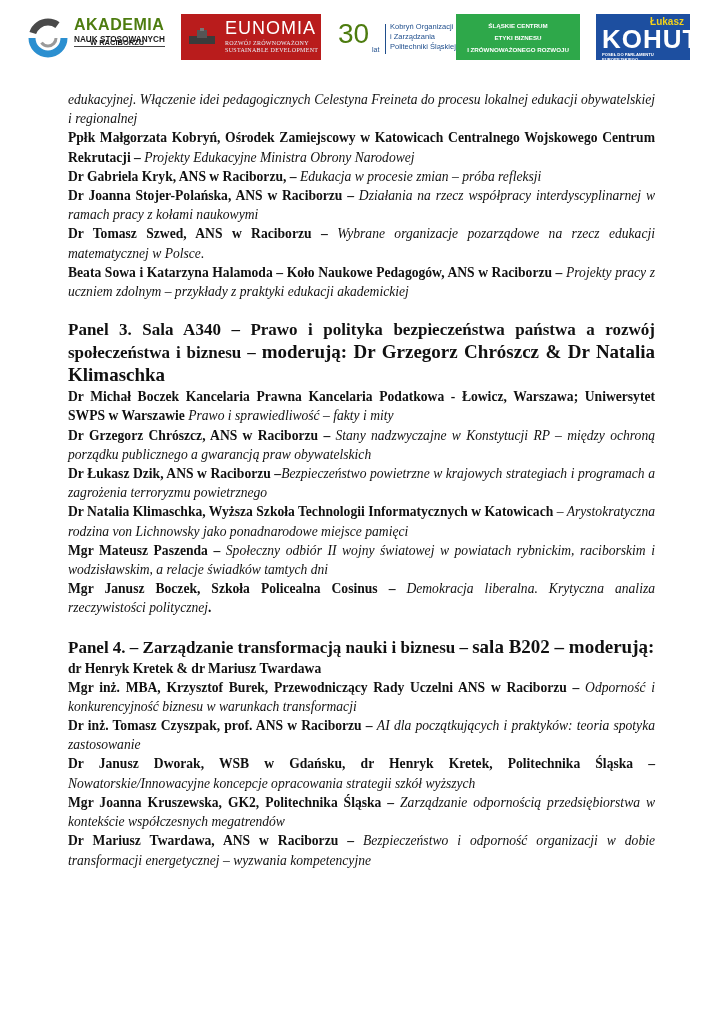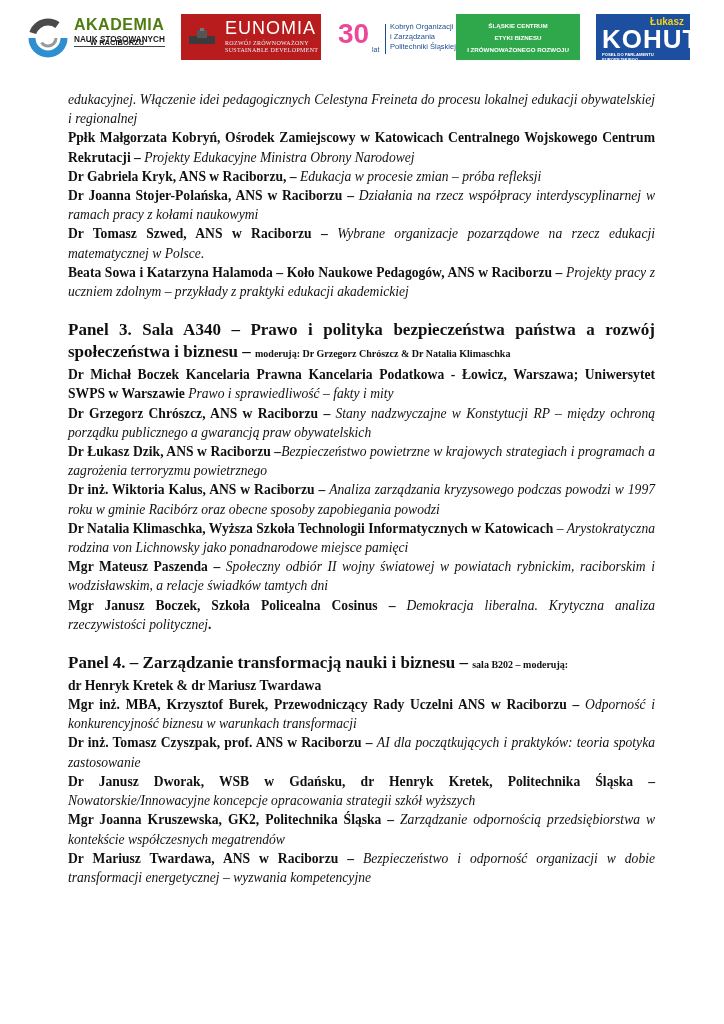--- a/index.html
+++ b/index.html
@@ -16,42 +16,42 @@
   .ans .t3 { position: absolute; left: 62px; top: 24px; font-family: "Liberation Sans", sans-serif; font-weight: bold; font-size: 7.5px; color: #1a1a1a; }
 
   
   .eunomia { left: 181px; top: 6px; width: 140px; height: 46px; background: #b91c1c; }
   .eunomia .emb { position: absolute; left: 6px; top: 14px; width: 30px; height: 18px; }
   .eunomia .t1 { position: absolute; left: 44px; top: 4px; font-family: "Liberation Sans", sans-serif; font-size: 18px; color: #fff; letter-spacing: 1px; }
   .eunomia .t2 { position: absolute; left: 44px; top: 26px; font-family: "Liberation Serif", serif; font-size: 6px; color: #e8f0f8; letter-spacing: 0.3px; line-height: 7px; }
 
   
   .wozpsl { left: 338px; top: 8px; width: 120px; height: 46px; }
-  .wozpsl .num { position: absolute; left: 0; top: 2px; font-family: "Liberation Sans", sans-serif; font-weight: bold; font-size: 28px; color: #ec4899; }
+  .wozpsl .num { position: absolute; left: 0; top: 2px; font-family: "Liberation Sans", sans-serif; font-weight: normal; font-size: 28px; color: #4d7c0f; }
   .wozpsl .lat { position: absolute; left: 34px; top: 30px; font-family: "Liberation Sans", sans-serif; font-size: 7px; color: #1f4e8c; }
   .wozpsl .bar { position: absolute; left: 47px; top: 8px; width: 1px; height: 30px; background: #1f4e8c; }
   .wozpsl .txt { position: absolute; left: 52px; top: 6px; font-family: "Liberation Sans", sans-serif; font-size: 7.5px; color: #1f4e8c; line-height: 10px; }
 
   
   .scebizr { left: 456px; top: 6px; width: 124px; height: 46px; background: #2ea84a; }
   .scebizr .txt { position: absolute; left: 0; top: 6px; width: 124px; text-align: center; font-family: "Liberation Sans", sans-serif; font-weight: bold; font-size: 6.2px; color: #fff; line-height: 12px; }
 
   
   .kohut { left: 596px; top: 6px; width: 94px; height: 46px; background: #1d4fa0; }
   .kohut .first { position: absolute; right: 6px; top: 2px; font-family: "Liberation Sans", sans-serif; font-weight: bold; font-size: 10px; color: #f4d21a; }
   .kohut .last { position: absolute; left: 6px; top: 10px; font-family: "Liberation Sans", sans-serif; font-weight: bold; font-size: 26px; color: #fff; letter-spacing: 1px; }
   .kohut .sub { position: absolute; left: 6px; top: 38px; font-family: "Liberation Sans", sans-serif; font-weight: bold; font-size: 4.2px; color: #fff; }
 
   
   .content { position: absolute; left: 68px; top: 90px; width: 587px; font-size: 13.6px; line-height: 19.2px; }
   .entry { text-align: justify; margin: 0; }
   .entry b { font-weight: bold; }
   .entry i { font-style: italic; }
   .panel { margin-top: 18px; text-align: justify; font-weight: bold; font-size: 17px; line-height: 22px; }
-  .panel .small { font-size: 10px; }
+  .panel .small { font-size: 19px; }
   .panel2 { margin-top: 0; font-weight: bold; font-size: 13.6px; line-height: 19px; }
 </style>
 </head>
 <body>
 
 <div class="logos">
 
   <div class="logo ans">
     <svg class="ring" viewBox="0 0 40 40">
       <circle cx="20" cy="20" r="16" fill="none" stroke="#2b8fd0" stroke-width="7" stroke-dasharray="50 50"></circle>
@@ -111,21 +111,20 @@
     <p class="entry"><b>Dr Joanna Stojer-Polańska, ANS w Raciborzu – </b><i>Działania na rzecz współpracy interdyscyplinarnej w ramach pracy z kołami naukowymi</i></p>
     <p class="entry"><b>Dr Tomasz Szwed, ANS w Raciborzu – </b><i>Wybrane organizacje pozarządowe na rzecz edukacji matematycznej w Polsce.</i></p>
     <p class="entry"><b>Beata Sowa i Katarzyna Halamoda – Koło Naukowe Pedagogów, ANS w Raciborzu – </b><i>Projekty pracy z uczniem zdolnym – przykłady z praktyki edukacji akademickiej</i></p>
   </div>
 
   <div class="panel"><span>Panel 3. Sala A340 – Prawo i polityka bezpieczeństwa państwa a rozwój społeczeństwa i biznesu – </span><span class="small">moderują: </span><span class="small">Dr Grzegorz Chrószcz &amp; Dr Natalia Klimaschka</span></div>
   <div>
     <p class="entry"><b>Dr Michał Boczek Kancelaria Prawna Kancelaria Podatkowa - Łowicz, Warszawa; Uniwersytet SWPS w Warszawie </b><i> Prawo i sprawiedliwość – fakty i mity</i></p>
     <p class="entry"><b>Dr Grzegorz  Chrószcz, ANS w Raciborzu – </b><i>Stany nadzwyczajne w Konstytucji RP – między ochroną porządku publicznego  a gwarancją praw obywatelskich</i></p>
     <p class="entry"><b>Dr Łukasz Dzik, ANS w Raciborzu –</b><i>Bezpieczeństwo powietrzne w krajowych strategiach i programach a zagrożenia terroryzmu powietrznego</i></p>
-    <p class="entry"><b>Dr inż. Wiktoria  Kalus, ANS w Raciborzu – </b><i>Analiza zarządzania kryzysowego podczas powodzi w 1997 roku w gminie Racibórz oraz obecne sposoby zapobiegania powodzi</i></p>
     <p class="entry"><b>Dr Natalia Klimaschka, Wyższa Szkoła Technologii Informatycznych w Katowicach </b><i>– Arystokratyczna rodzina von Lichnowsky jako ponadnarodowe miejsce pamięci</i></p>
     <p class="entry"><b>Mgr Mateusz Paszenda – </b><i>Społeczny odbiór II wojny światowej w powiatach rybnickim, raciborskim i wodzisławskim, a relacje świadków tamtych dni</i></p>
     <p class="entry"><b>Mgr Janusz Boczek, Szkoła Policealna Cosinus – </b><i>Demokracja liberalna. Krytyczna analiza rzeczywistości politycznej</i><b>.</b></p>
   </div>
 
   <div class="panel"><span>Panel 4. – Zarządzanie transformacją nauki i biznesu – </span><span class="small">sala B202 – moderują:</span></div>
   <div class="panel2">dr Henryk Kretek &amp; dr Mariusz Twardawa</div>
   <div>
     <p class="entry"><b>Mgr inż. MBA, Krzysztof Burek, Przewodniczący Rady Uczelni ANS w Raciborzu – </b><i>Odporność i konkurencyjność biznesu w warunkach transformacji</i></p>
     <p class="entry"><b>Dr inż. Tomasz  Czyszpak, prof. ANS w Raciborzu – </b><i>AI dla początkujących i praktyków: teoria spotyka zastosowanie</i></p>

